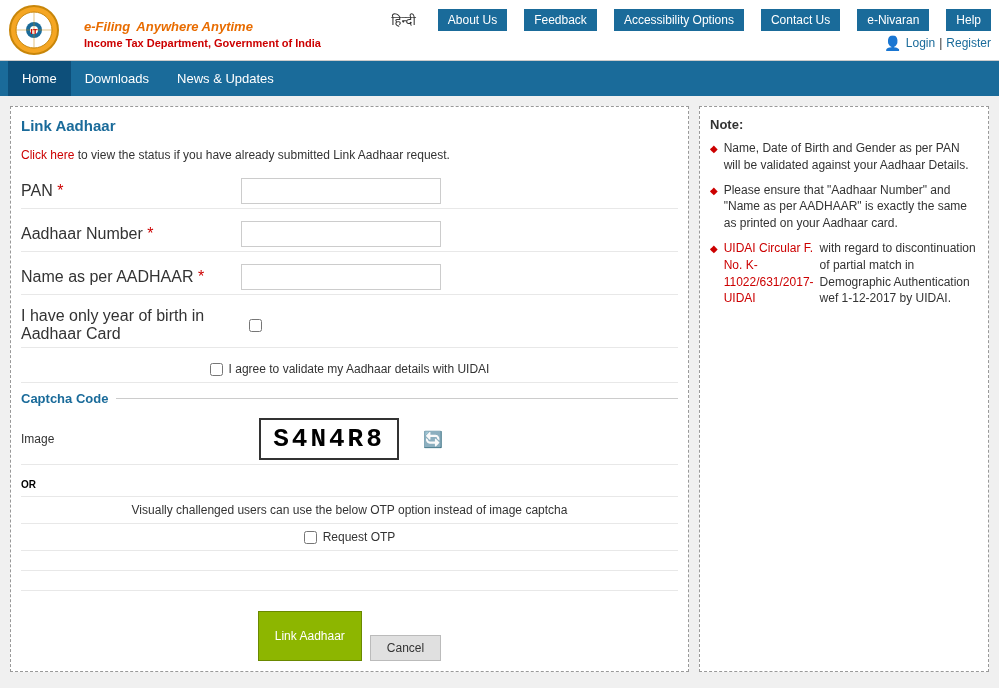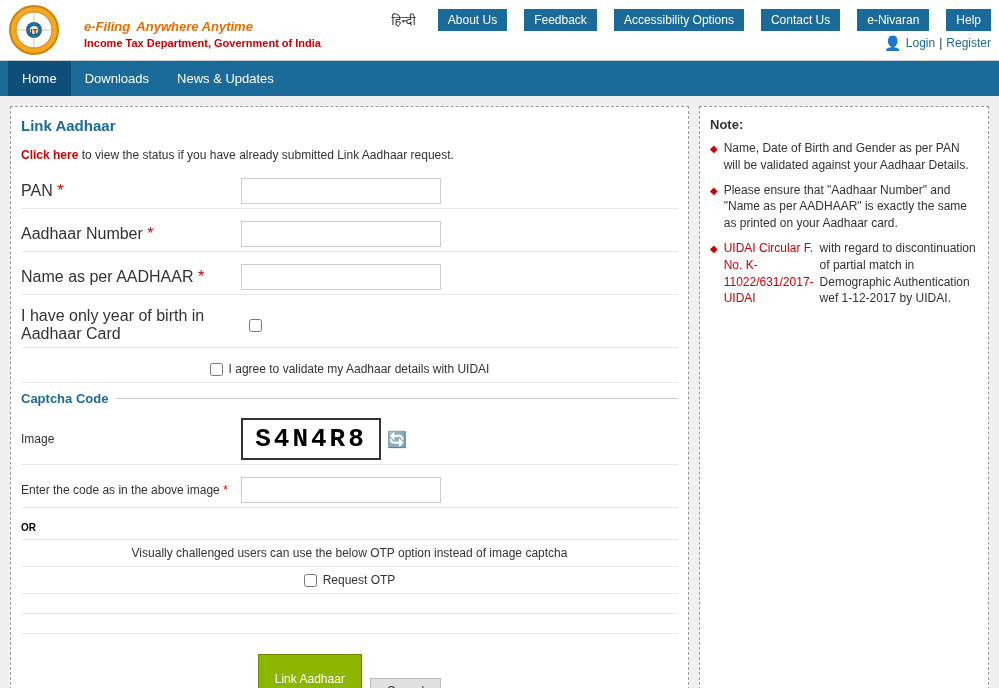--- a/index.html
+++ b/index.html
@@ -123,21 +123,20 @@
     }
 
     .click-here-text {
       font-size: 12px;
       color: #333;
       margin-bottom: 12px;
     }
     .click-here-text a {
       color: #c00;
       text-decoration: none;
-      font-weight: bold;
     }
 
     .form-row {
       display: flex;
       align-items: center;
       margin-bottom: 8px;
       padding: 4px 0;
       border-bottom: 1px solid #e8e8e8;
     }
     .form-label {
@@ -191,20 +190,21 @@
       flex: 1;
       border-top: 1px solid #ccc;
     }
 
     .captcha-row {
       display: flex;
       align-items: center;
       margin-bottom: 8px;
       padding: 4px 0;
       border-bottom: 1px solid #e8e8e8;
+      gap: 18px;
     }
     .captcha-label {
       width: 220px;
       font-size: 12px;
       color: #333;
     }
     .captcha-image-box {
       border: 2px solid #333;
       background: #fff;
       padding: 4px 12px;
@@ -408,26 +408,20 @@
     <div class="captcha-section-title">
       <span>Captcha Code</span>
     </div>
 
     <div class="captcha-row">
       <div class="captcha-label">Image</div>
       <div class="captcha-image-box">S4N4R8</div>
       <span class="refresh-icon" title="Refresh">🔄</span>
     </div>
 
-    <div class="captcha-row">
-      <div class="captcha-label">
-        <span>Enter the code as in the above image</span> <span class="required">*</span>
-      </div>
-      <input type="text" class="form-input" style="">
-    </div>
 
     <div class="or-row">
       <span>OR</span>
     </div>
 
     <div class="otp-info">Visually challenged users can use the below OTP option instead of image captcha</div>
 
     <div class="request-otp-row">
       <input type="checkbox" style="">
       <label>Request OTP</label>

